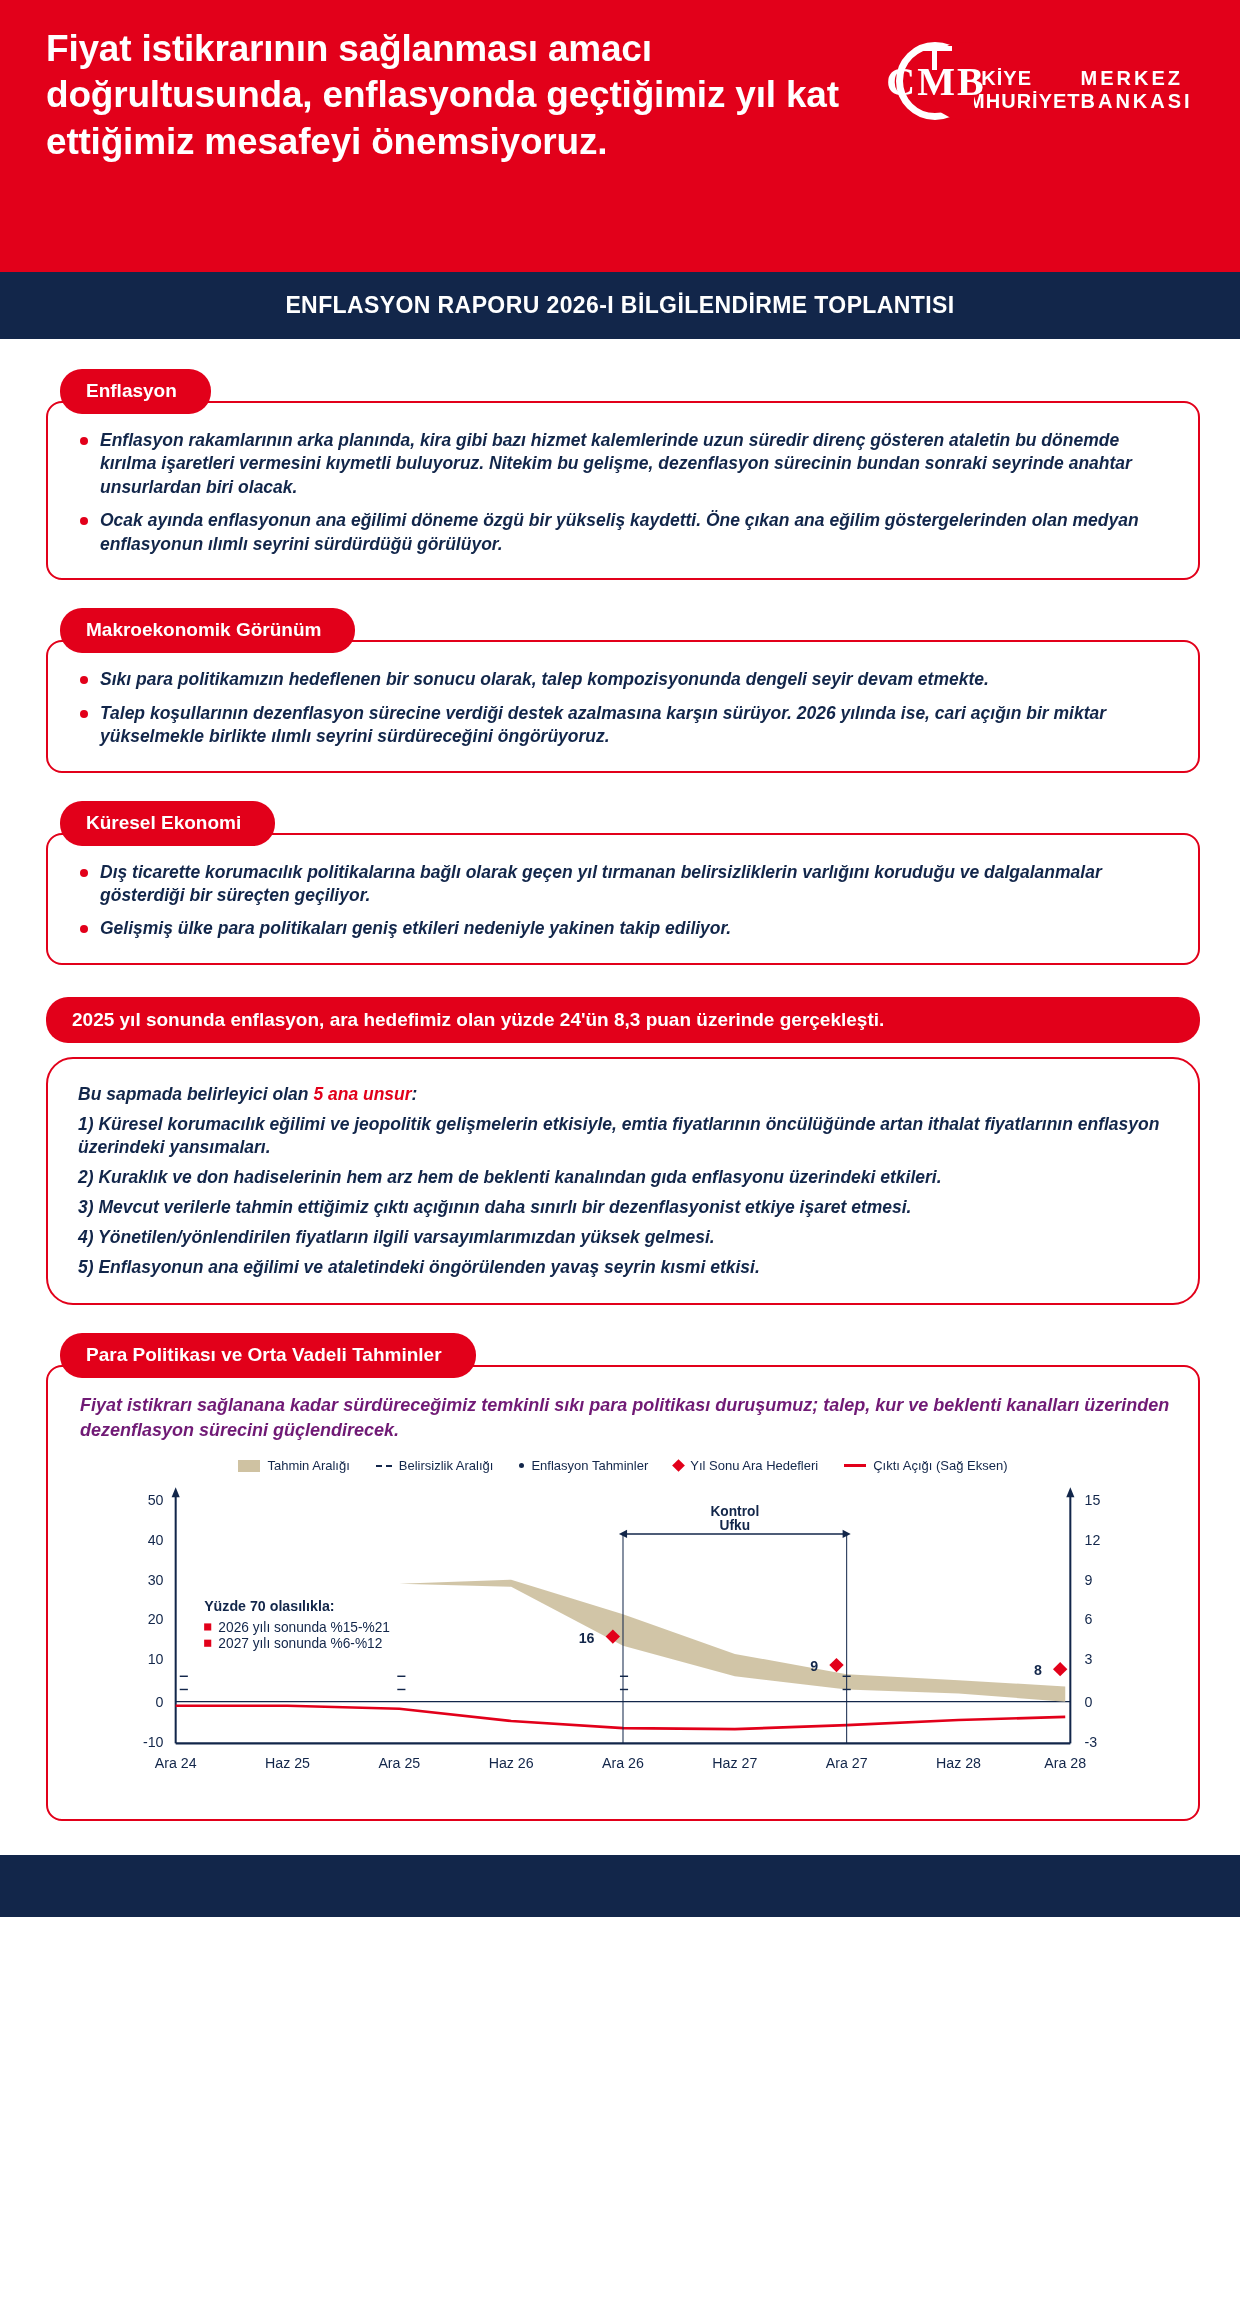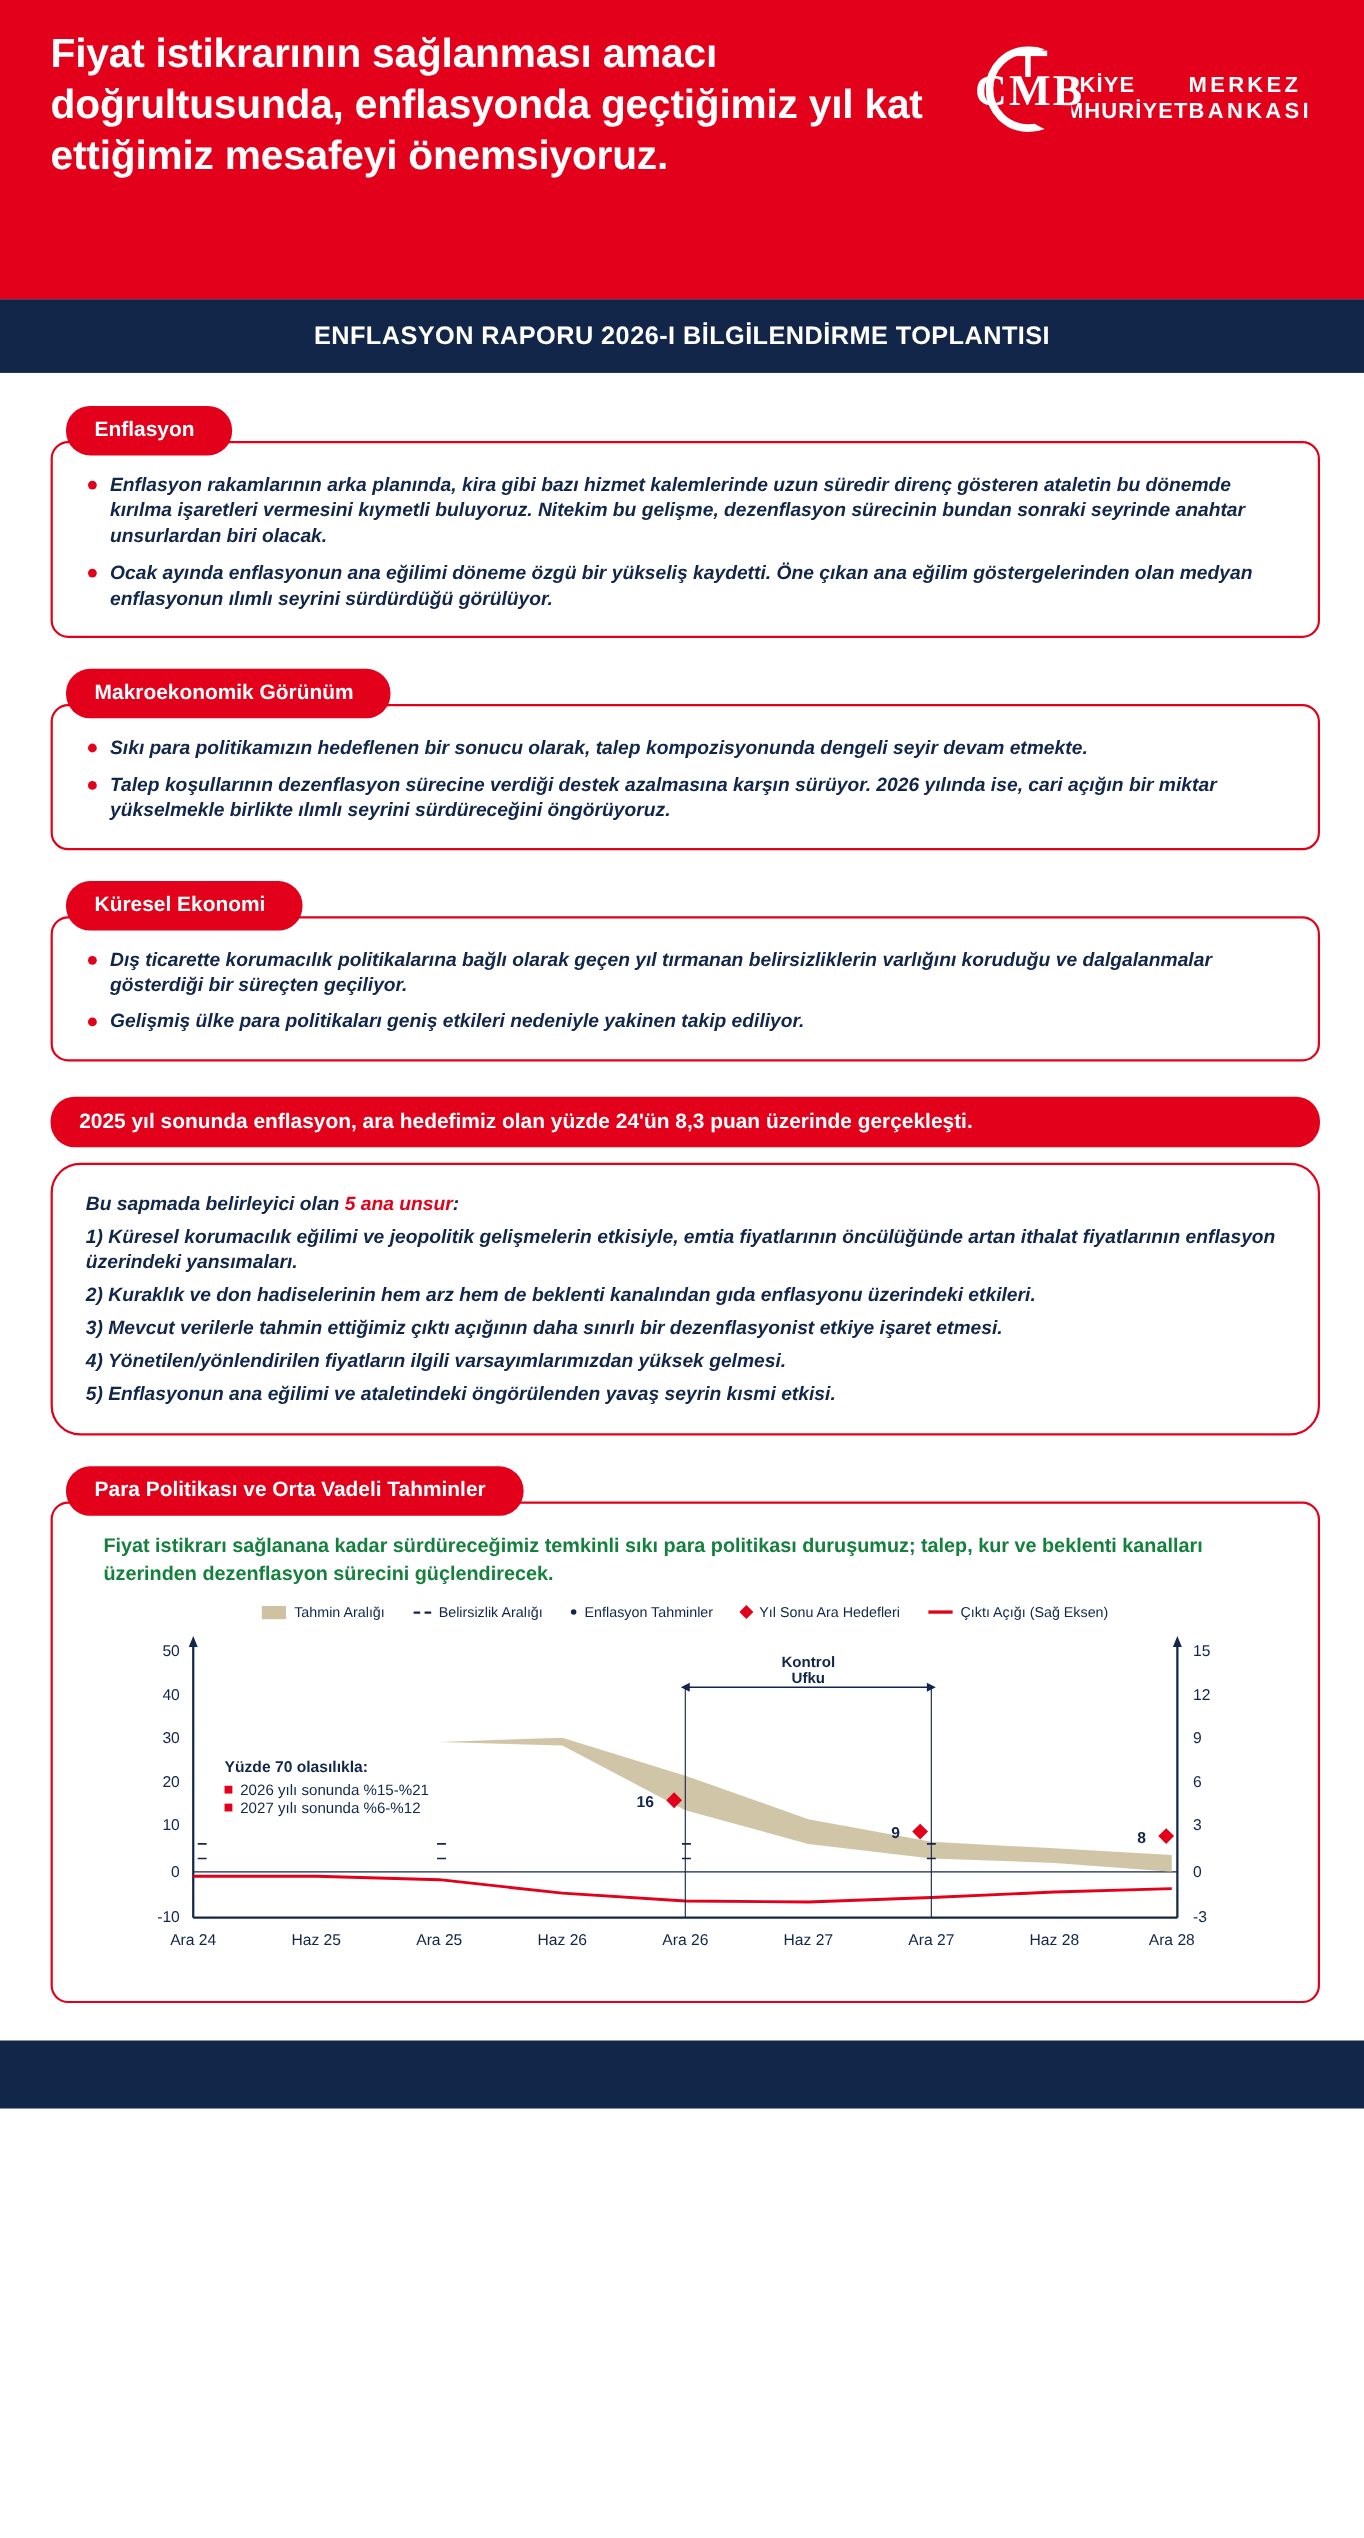--- a/index.html
+++ b/index.html
@@ -179,24 +179,25 @@
 
   
   .chart-card {
     border: 2px solid #e2001a;
     border-radius: 16px;
     padding: 26px 26px 16px 26px;
     margin-bottom: 26px;
   }
   .chart-lead {
     font-size: 18px;
+    font-style: italic;
     font-weight: bold;
     line-height: 1.36;
-    color: #15803d;
-    margin: 0 0 16px 20px;
+    color: #701a75;
+    margin: 0 0 16px 6px;
   }
   .legend {
     display: flex;
     justify-content: center;
     align-items: flex-start;
     gap: 26px;
     flex-wrap: wrap;
     font-size: 13px;
     color: #12264a;
     margin-bottom: 4px;

